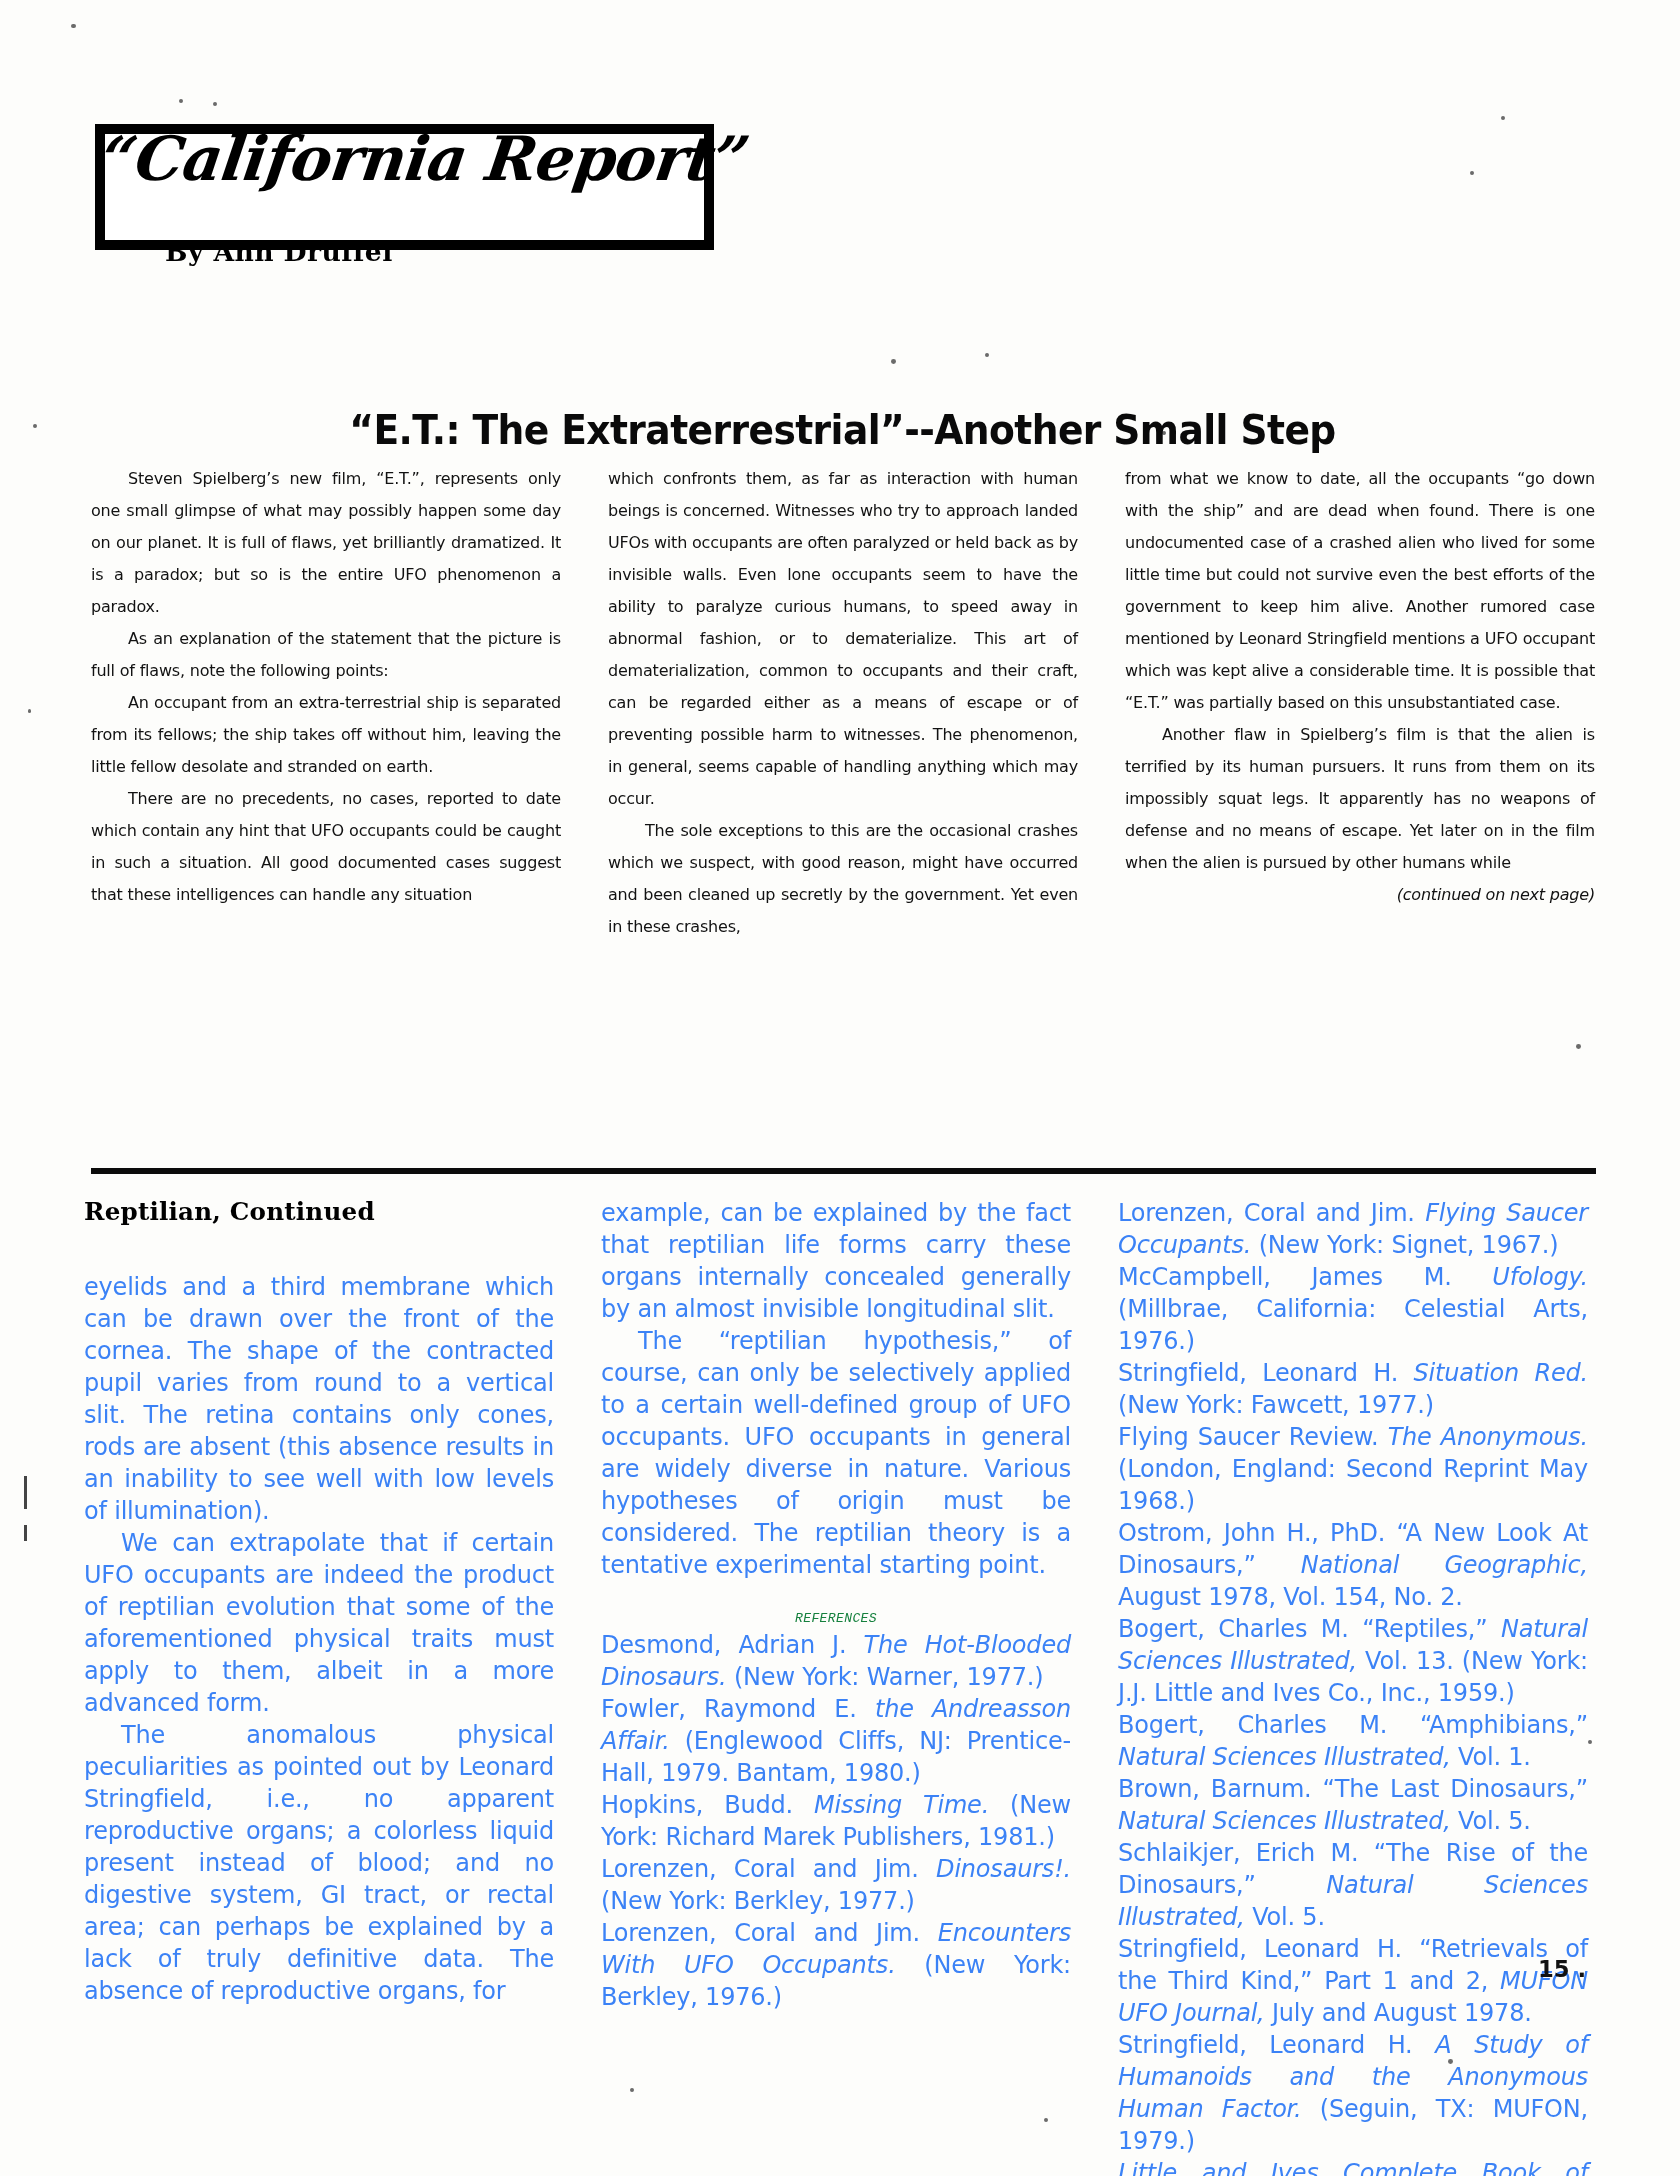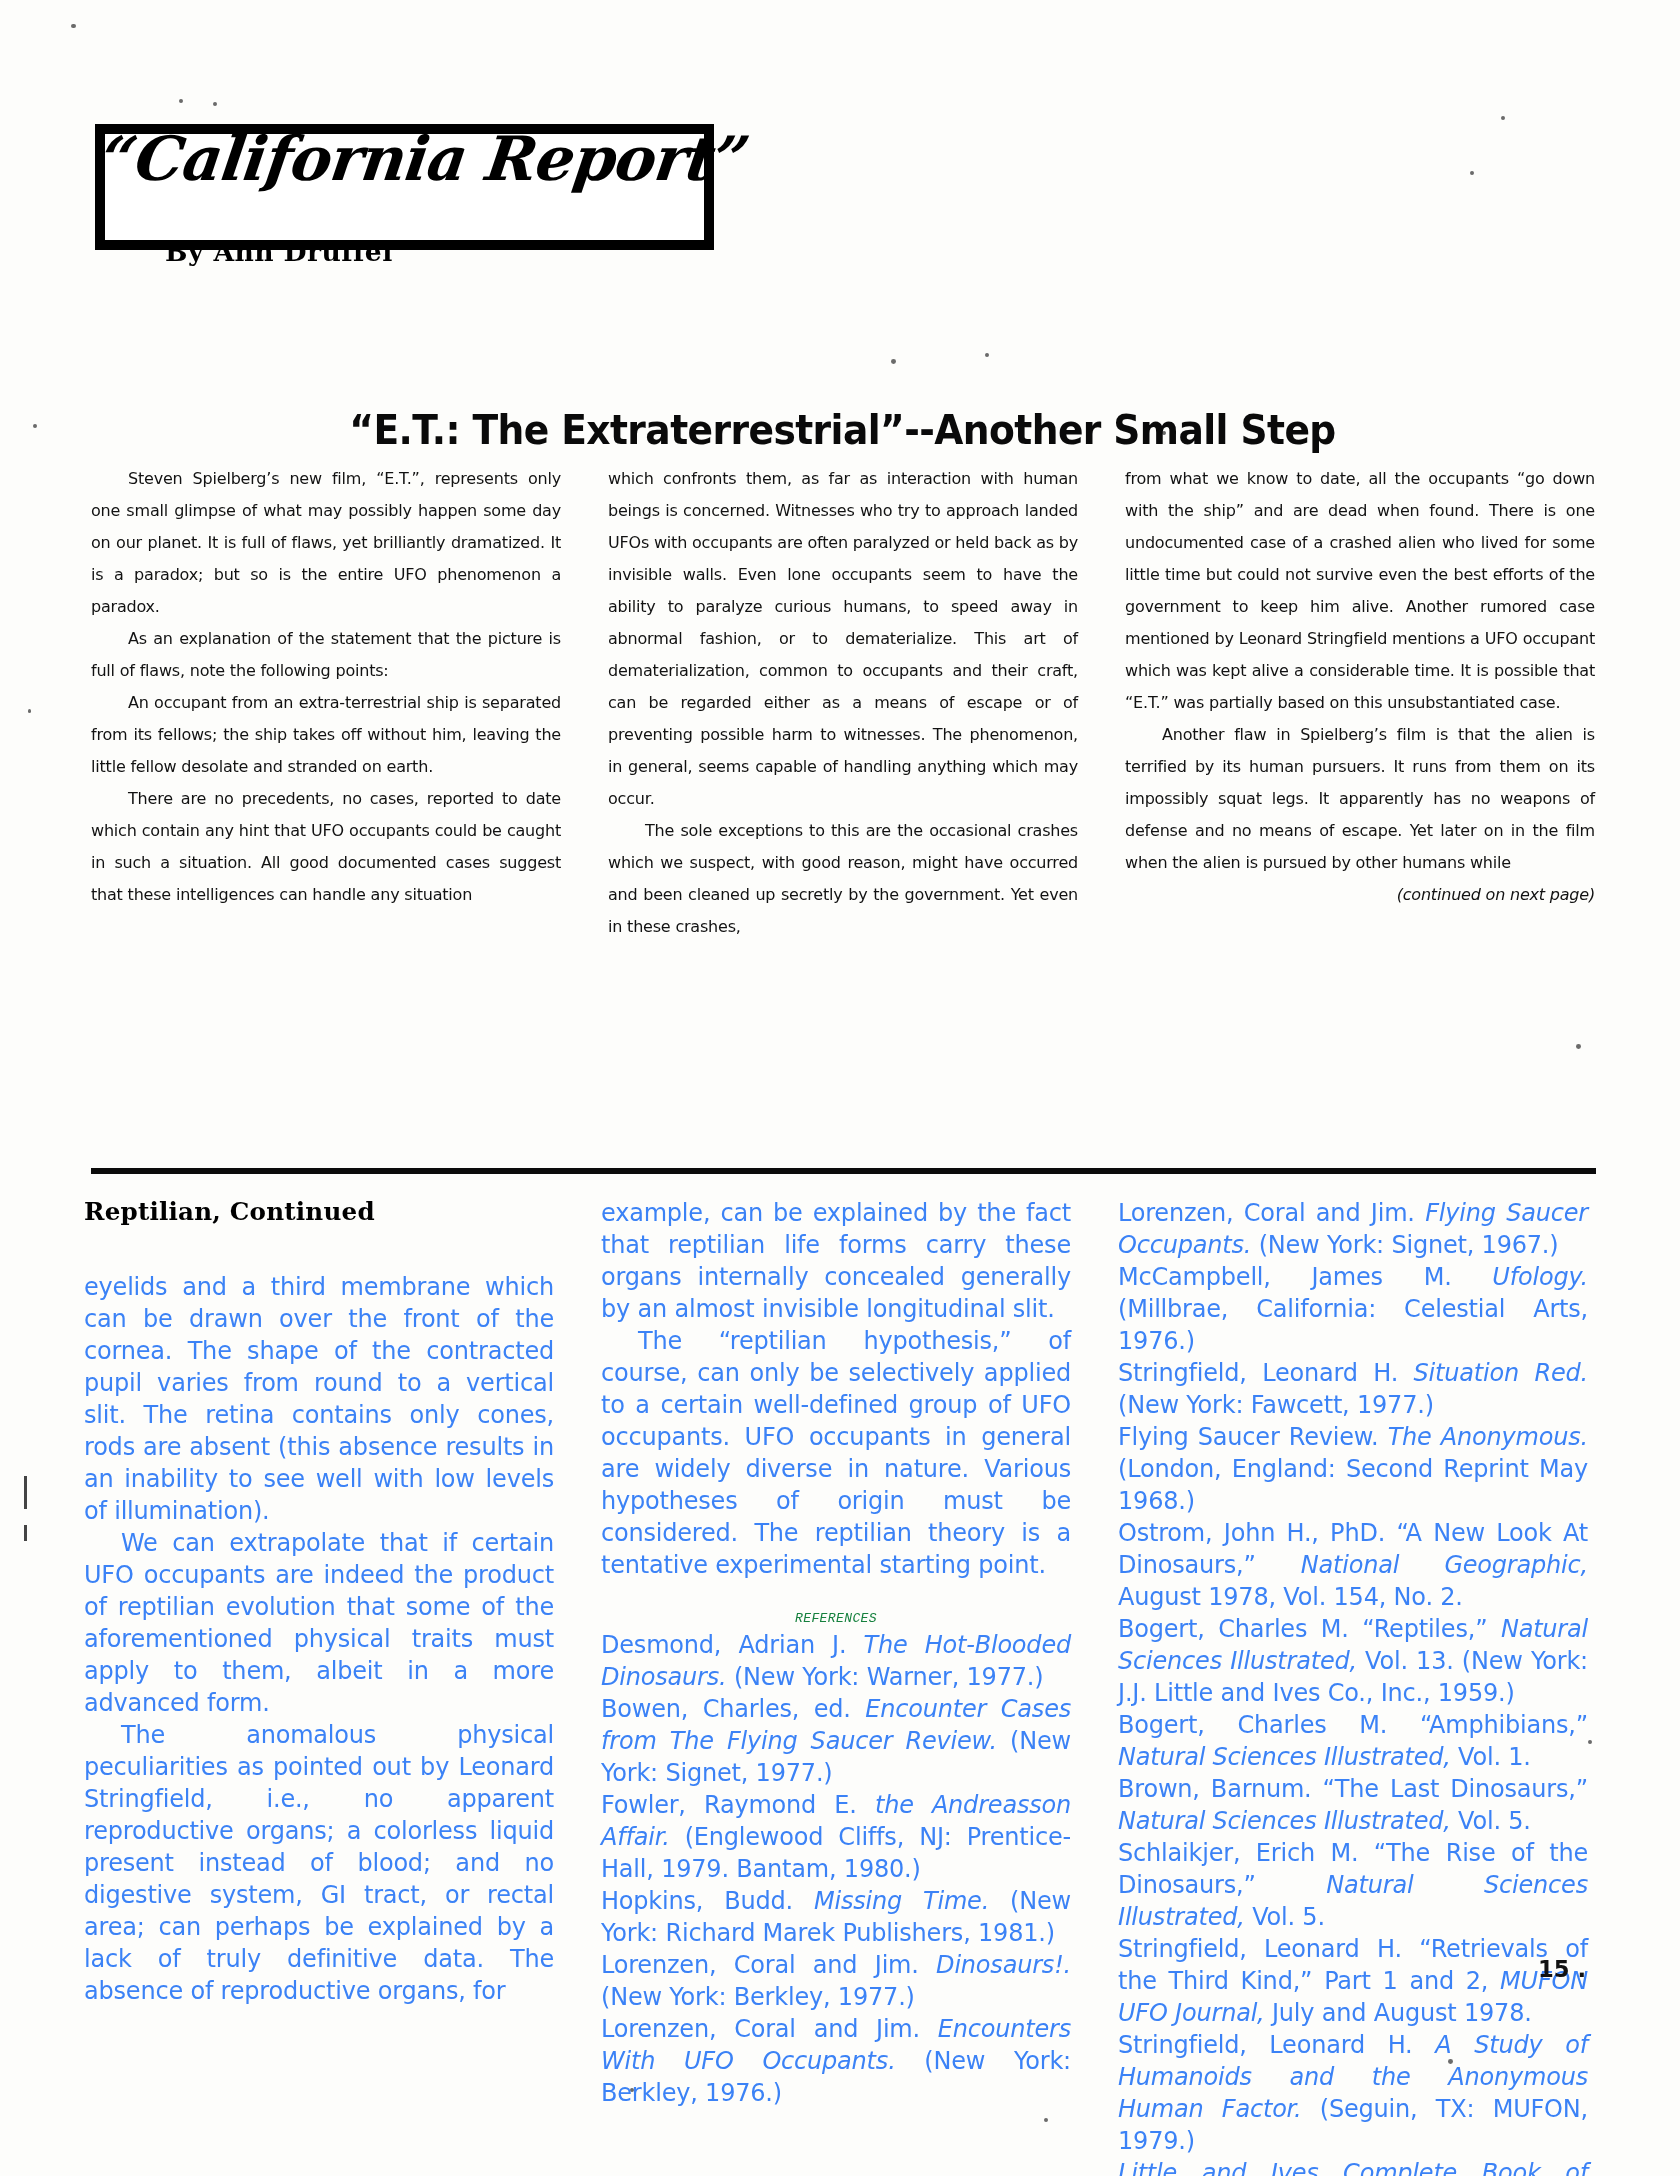--- a/index.html
+++ b/index.html
@@ -260,21 +260,20 @@
       <p>We can extrapolate that if certain UFO occupants are indeed the product of reptilian evolution that some of the aforementioned physical traits must apply to them, albeit in a more advanced form.</p>
       <p>The anomalous physical peculiarities as pointed out by Leonard Stringfield, i.e., no apparent reproductive organs; a colorless liquid present instead of blood; and no digestive system, GI tract, or rectal area; can perhaps be explained by a lack of truly definitive data. The absence of reproductive organs, for</p>
     </div>
 
     <div class="col-bot">
       <p class="noind">example, can be explained by the fact that reptilian life forms carry these organs internally concealed generally by an almost invisible longitudinal slit.</p>
       <p>The “reptilian hypothesis,” of course, can only be selectively applied to a certain well-defined group of UFO occupants. UFO occupants in general are widely diverse in nature. Various hypotheses of origin must be considered. The reptilian theory is a tentative experimental starting point.</p>
       <div class="ref-title">REFERENCES</div>
       <div class="reflist">
           <p class="ref">Desmond, Adrian J. <i>The Hot-Blooded Dinosaurs.</i> (New York: Warner, 1977.)</p>
-          <p class="ref">Bowen, Charles, ed. <i>Encounter Cases from The Flying Saucer Review.</i> (New York: Signet, 1977.)</p>
           <p class="ref">Fowler, Raymond E. <i>the Andreasson Affair.</i> (Englewood Cliffs, NJ: Prentice-Hall, 1979. Bantam, 1980.)</p>
           <p class="ref">Hopkins, Budd. <i>Missing Time.</i> (New York: Richard Marek Publishers, 1981.)</p>
           <p class="ref">Lorenzen, Coral and Jim. <i>Dinosaurs!.</i> (New York: Berkley, 1977.)</p>
           <p class="ref">Lorenzen, Coral and Jim. <i>Encounters With UFO Occupants.</i> (New York: Berkley, 1976.)</p>
         </div>
     </div>
 
     <div class="col-bot">
       <div class="reflist">
           <p class="ref">Lorenzen, Coral and Jim. <i>Flying Saucer Occupants.</i> (New York: Signet, 1967.)</p>

